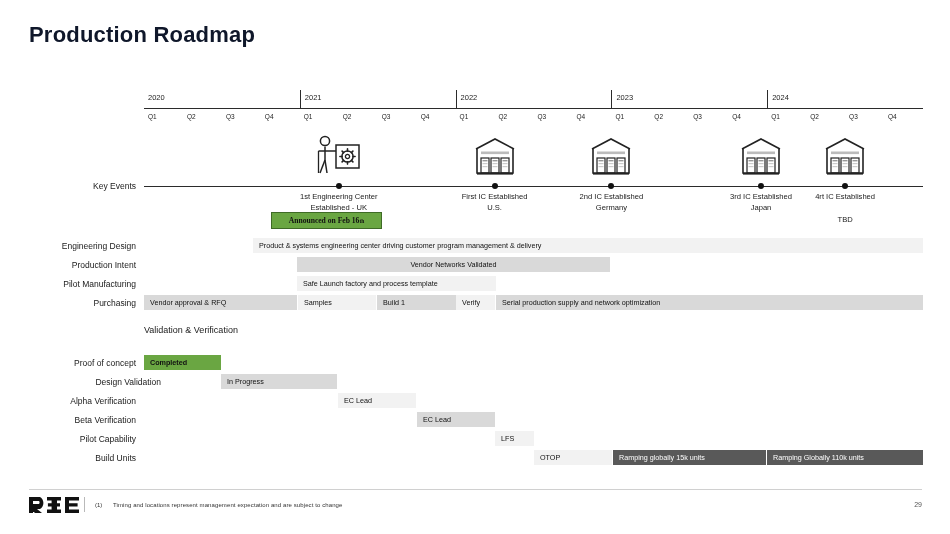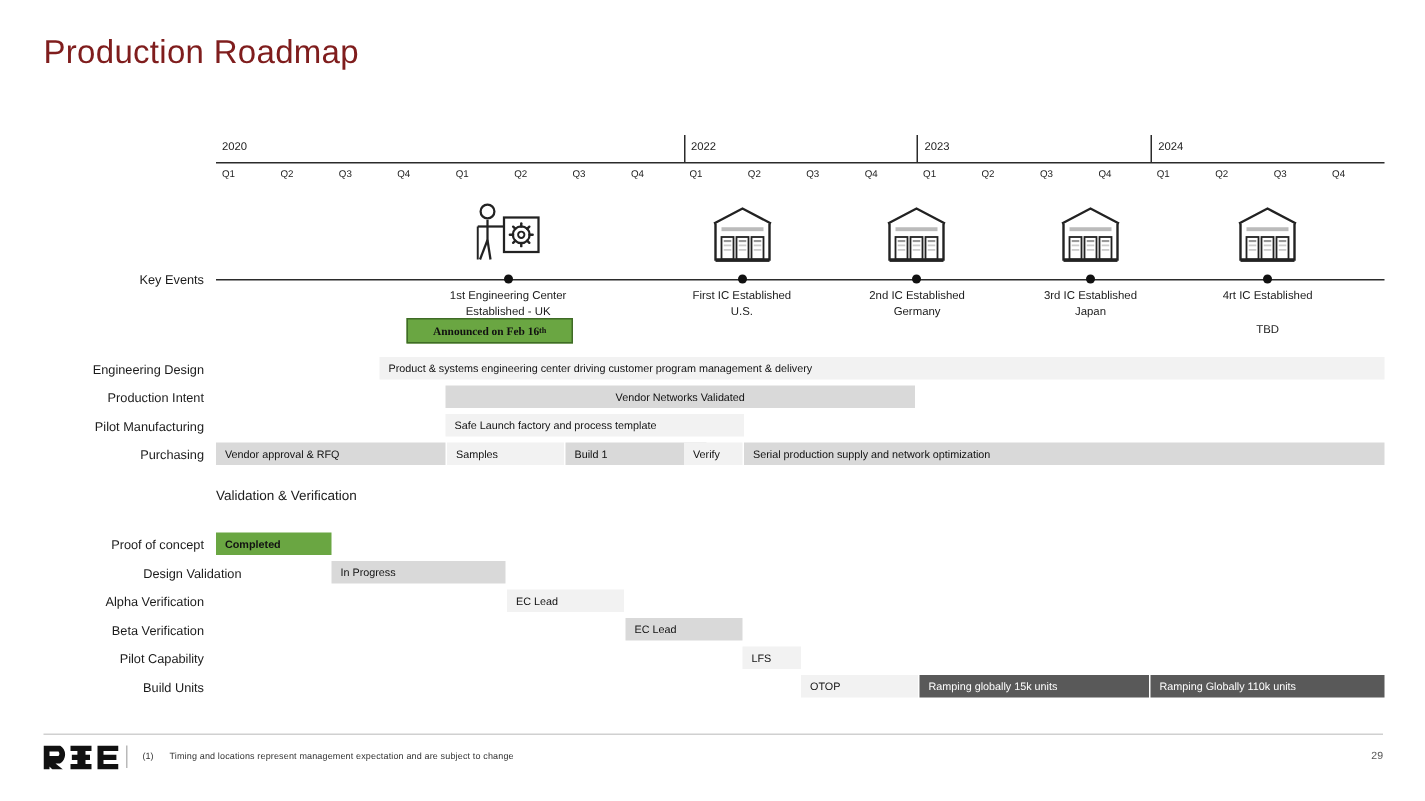--- a/index.html
+++ b/index.html
@@ -6,21 +6,21 @@
   body{
     width:950px;height:534px;background:#ffffff;
     font-family:"Liberation Sans", sans-serif;
     color:#1a1a1a;overflow:hidden;position:relative;
   }
   #slide{position:absolute;left:0;top:0;width:950px;height:534px;}
 
   
   #page-title{
     position:absolute;left:29px;top:22px;
-    font-size:22px;font-weight:400;letter-spacing:.2px;color:#7f1d1d;
+    font-size:22px;font-weight:700;letter-spacing:.2px;color:#0f172a;
   }
 
   
   #timeline-header{position:absolute;left:144px;top:90px;width:779px;height:35px;}
   .year-row{position:absolute;left:0;top:0;width:100%;height:18px;}
   .year-cell{
     position:absolute;top:0;height:18px;
     font-size:7.5px;color:#222;padding-left:4px;box-sizing:border-box;
     line-height:16px;
   }
@@ -88,20 +88,21 @@
 </head>
 <body>
 
 <div id="slide">
 
   <div id="page-title">Production Roadmap</div>
 
   <div id="timeline-header">
     <div class="year-row" id="year-row">
         <div class="year-cell" style="left: 0px; width: 155.8px;">2020</div>
+        <div class="year-cell sep" style="left: 155.8px; width: 155.8px;">2021</div>
         <div class="year-cell sep" style="left: 311.6px; width: 155.8px;">2022</div>
         <div class="year-cell sep" style="left: 467.4px; width: 155.8px;">2023</div>
         <div class="year-cell sep" style="left: 623.2px; width: 155.8px;">2024</div>
       </div>
     <div class="axis-line"></div>
     <div class="q-row" id="q-row">
         <div class="q-cell" style="left: 0px; width: 38.95px;">Q1</div>
         <div class="q-cell" style="left: 38.95px; width: 38.95px;">Q2</div>
         <div class="q-cell" style="left: 77.9px; width: 38.95px;">Q3</div>
         <div class="q-cell" style="left: 116.85px; width: 38.95px;">Q4</div>
@@ -200,21 +201,21 @@
             <rect x="9.5" y="30" width="5" height="1.2" fill="#ccc"></rect>
             <rect x="19.5" y="30" width="5" height="1.2" fill="#ccc"></rect>
             <rect x="29.5" y="30" width="5" height="1.2" fill="#ccc"></rect>
             <rect x="4" y="37" width="36" height="1.6" fill="#222"></rect>
           </svg>
         </div>
         <div class="ev-dot"></div>
         <div class="ev-text">2nd IC Established</div>
         <div class="ev-text" style="margin-top: 0px;">Germany</div>
       </div>
-      <div class="event" style="left: 727px;">
+      <div class="event" style="left: 761px;">
         <div class="ev-icon">
           <svg width="44" height="40" viewBox="0 0 44 40" aria-hidden="true">
             <path d="M3 13 L22 3 L41 13" fill="none" stroke="#222" stroke-width="1.6"></path>
             <path d="M4 13 V37 H40 V13" fill="none" stroke="#222" stroke-width="1.6"></path>
             <rect x="8" y="15.5" width="28" height="2.6" fill="#bbb"></rect>
             <rect x="8" y="22" width="8" height="15" fill="none" stroke="#222" stroke-width="1.2"></rect>
             <rect x="18" y="22" width="8" height="15" fill="none" stroke="#222" stroke-width="1.2"></rect>
             <rect x="28" y="22" width="8" height="15" fill="none" stroke="#222" stroke-width="1.2"></rect>
             <rect x="9.5" y="24" width="5" height="1.4" fill="#999"></rect>
             <rect x="19.5" y="24" width="5" height="1.4" fill="#999"></rect>

